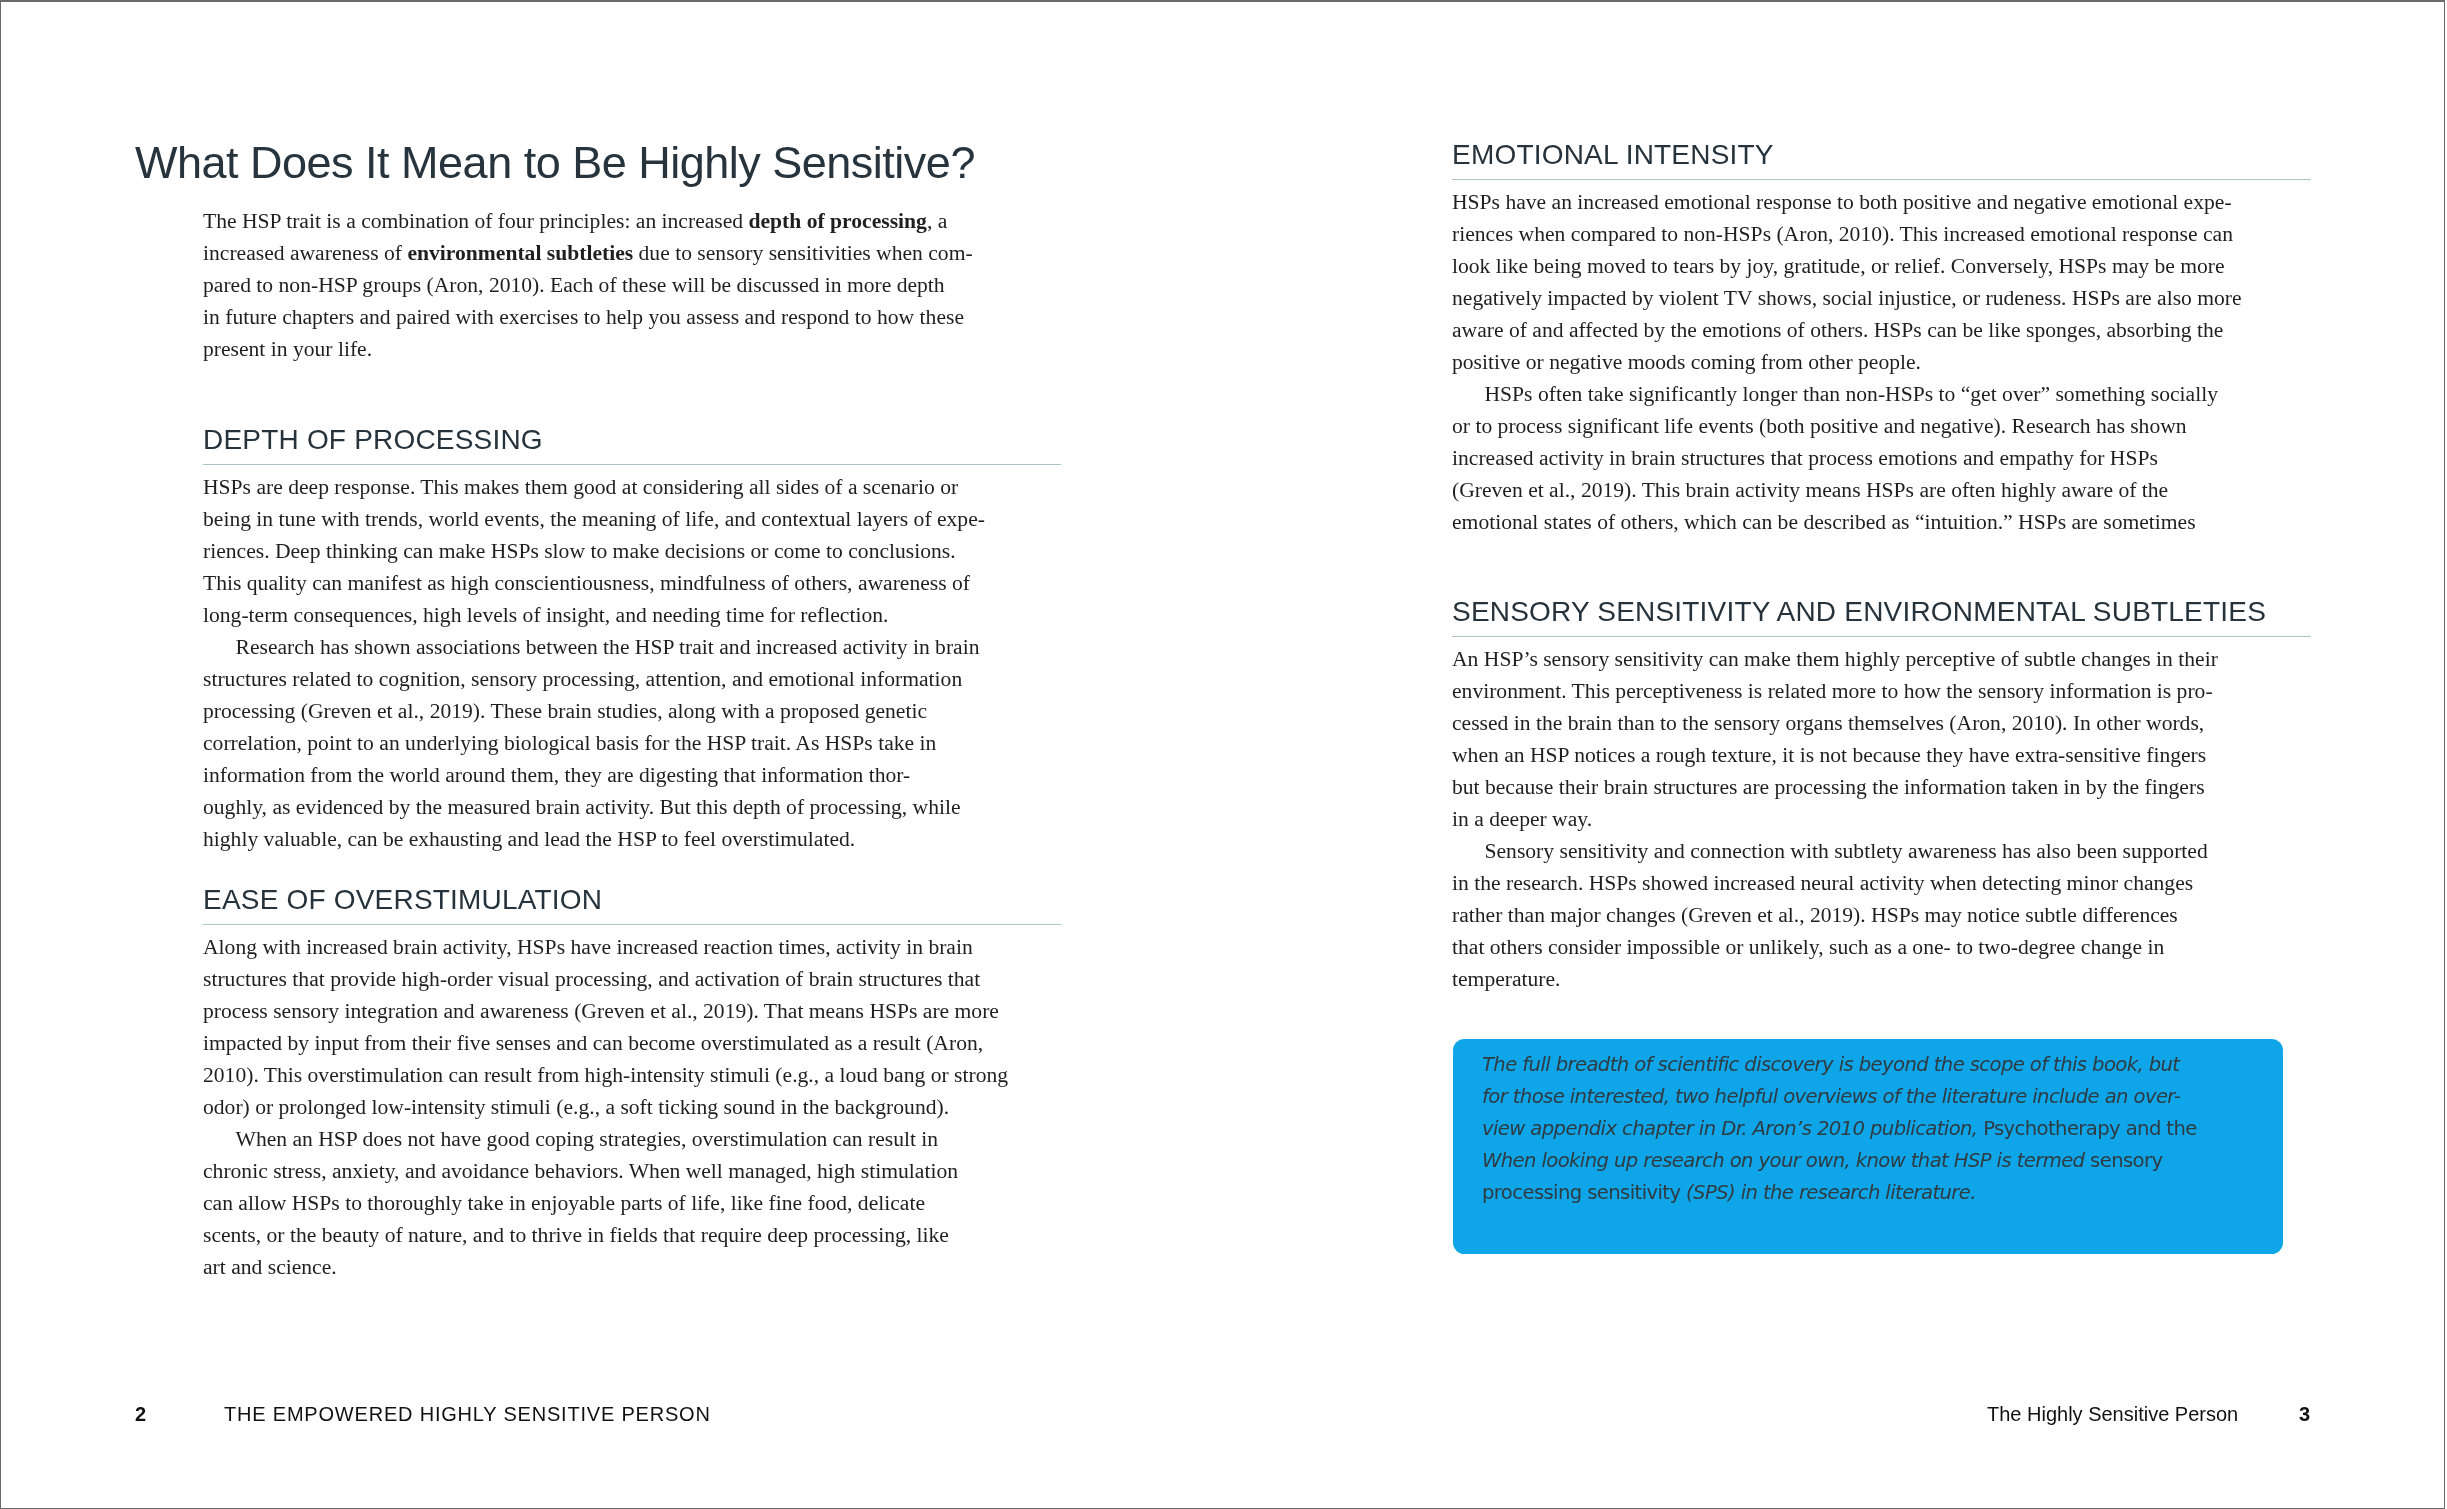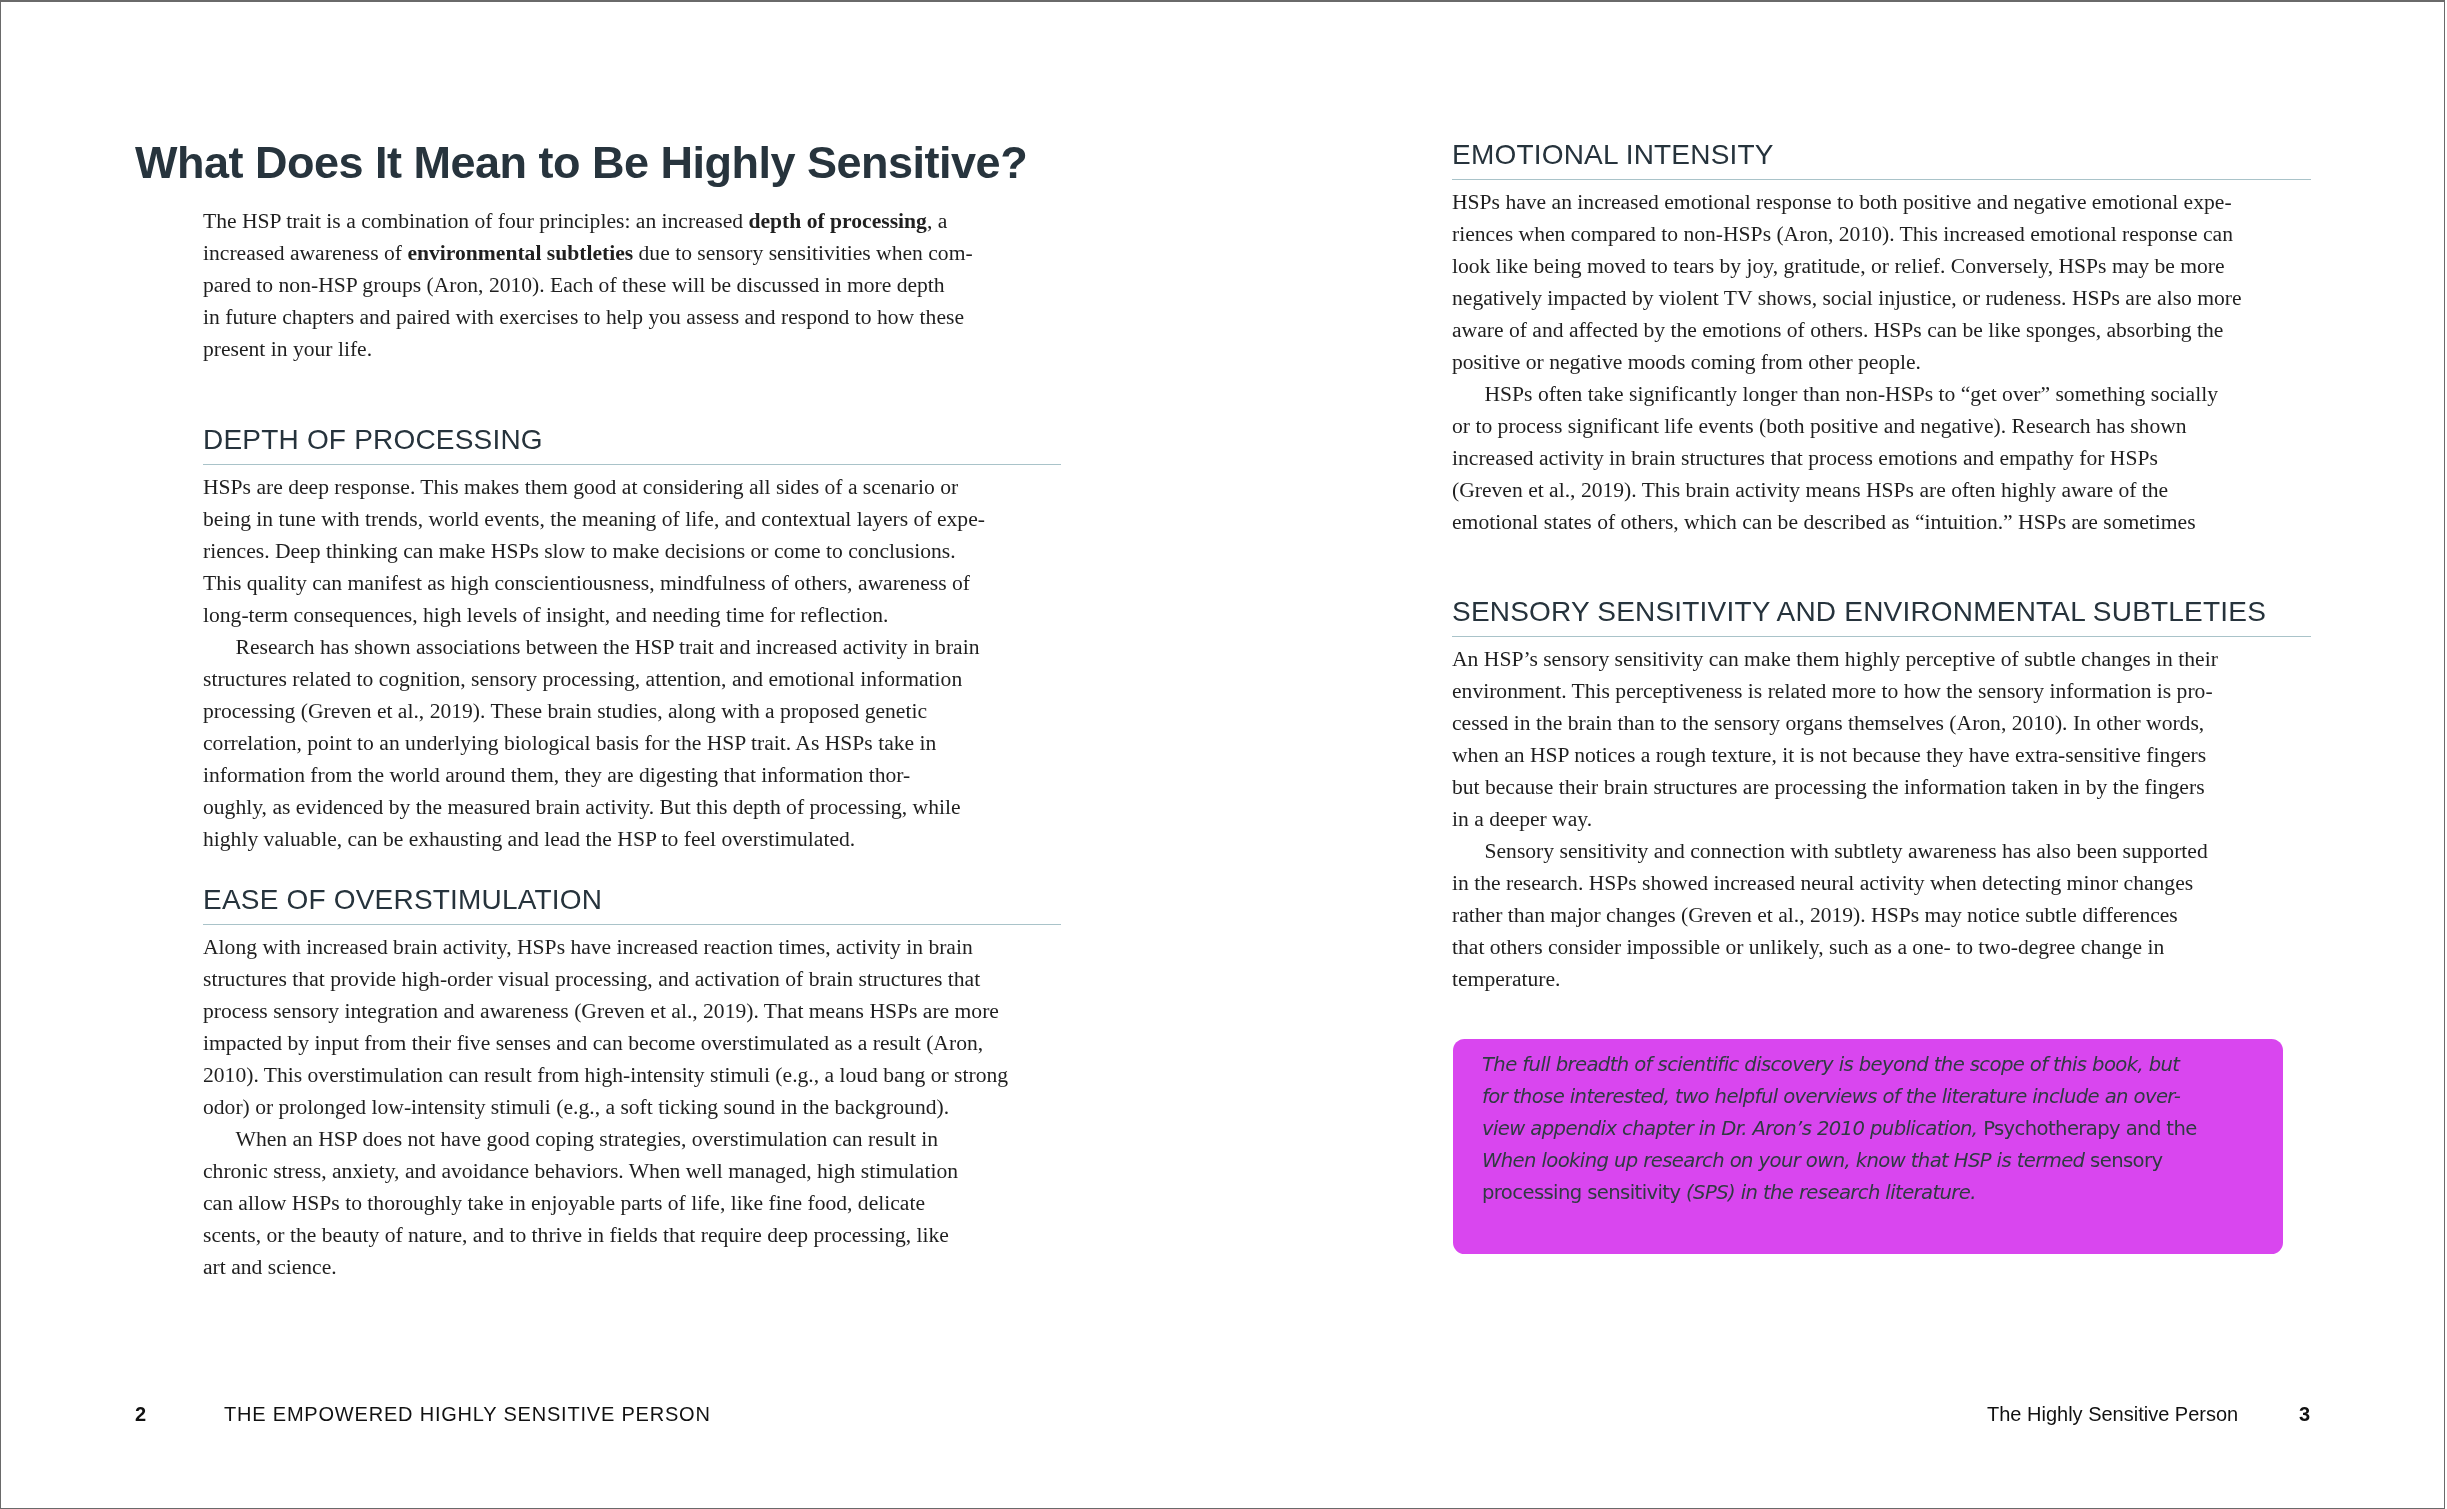--- a/index.html
+++ b/index.html
@@ -1,25 +1,25 @@
 <!DOCTYPE html>
 <html><head>
 <meta charset="utf-8">
 <style>
   html,body{margin:0;padding:0;background:#ffffff;}
   body{width:2447px;height:1509px;position:relative;overflow:hidden;}
   .frame{position:absolute;left:0;top:0;width:2443px;height:1506px;border:1.9px solid #6a6a6a;border-top-width:2.9px;background:#fff;}
-  .title{position:absolute;left:135px;top:134px;font-family:"Liberation Sans",sans-serif;font-weight:700;font-size:45px;color:#27343d;letter-spacing:-0.5px;white-space:nowrap;line-height:57px;}
+  .title{position:absolute;left:135px;top:134px;font-family:"Liberation Sans",sans-serif;font-weight:400;font-size:45px;color:#27343d;letter-spacing:-0.5px;white-space:nowrap;line-height:57px;}
   .col{position:absolute;width:860px;}
   .h2{font-family:"Liberation Sans",sans-serif;font-size:28px;color:#26333c;letter-spacing:0.2px;white-space:nowrap;line-height:32.5px;padding-bottom:7.6px;border-bottom:1.9px solid #a9c3c9;margin-bottom:5.7px;}
   .body{font-family:"Liberation Serif",serif;font-size:21.6px;color:#1f1f1f;line-height:32px;}
   .ln{display:block;white-space:nowrap;text-align:justify;}
   .ind{padding-left:32.5px;}
   b{font-weight:bold;}
-  .callout{position:absolute;left:1453px;top:1039px;width:830px;height:215px;background:#d946ef;border-radius:11.5px;}
+  .callout{position:absolute;left:1453px;top:1039px;width:830px;height:215px;background:#0ea5e9;border-radius:11.5px;}
   .callout-text{position:absolute;left:29px;top:9.6px;font-family:"DejaVu Sans",sans-serif;font-size:19.6px;color:#2f3b41;line-height:32px;letter-spacing:-0.6px;}
   .callout-text .it{font-style:italic;}
   .footer{position:absolute;font-family:"Liberation Sans",sans-serif;font-size:20px;color:#111;white-space:nowrap;}
 </style>
 </head>
 <body>
 
 <div class="frame"></div>
 
 <div class="title">What Does It Mean to Be Highly Sensitive?</div>

